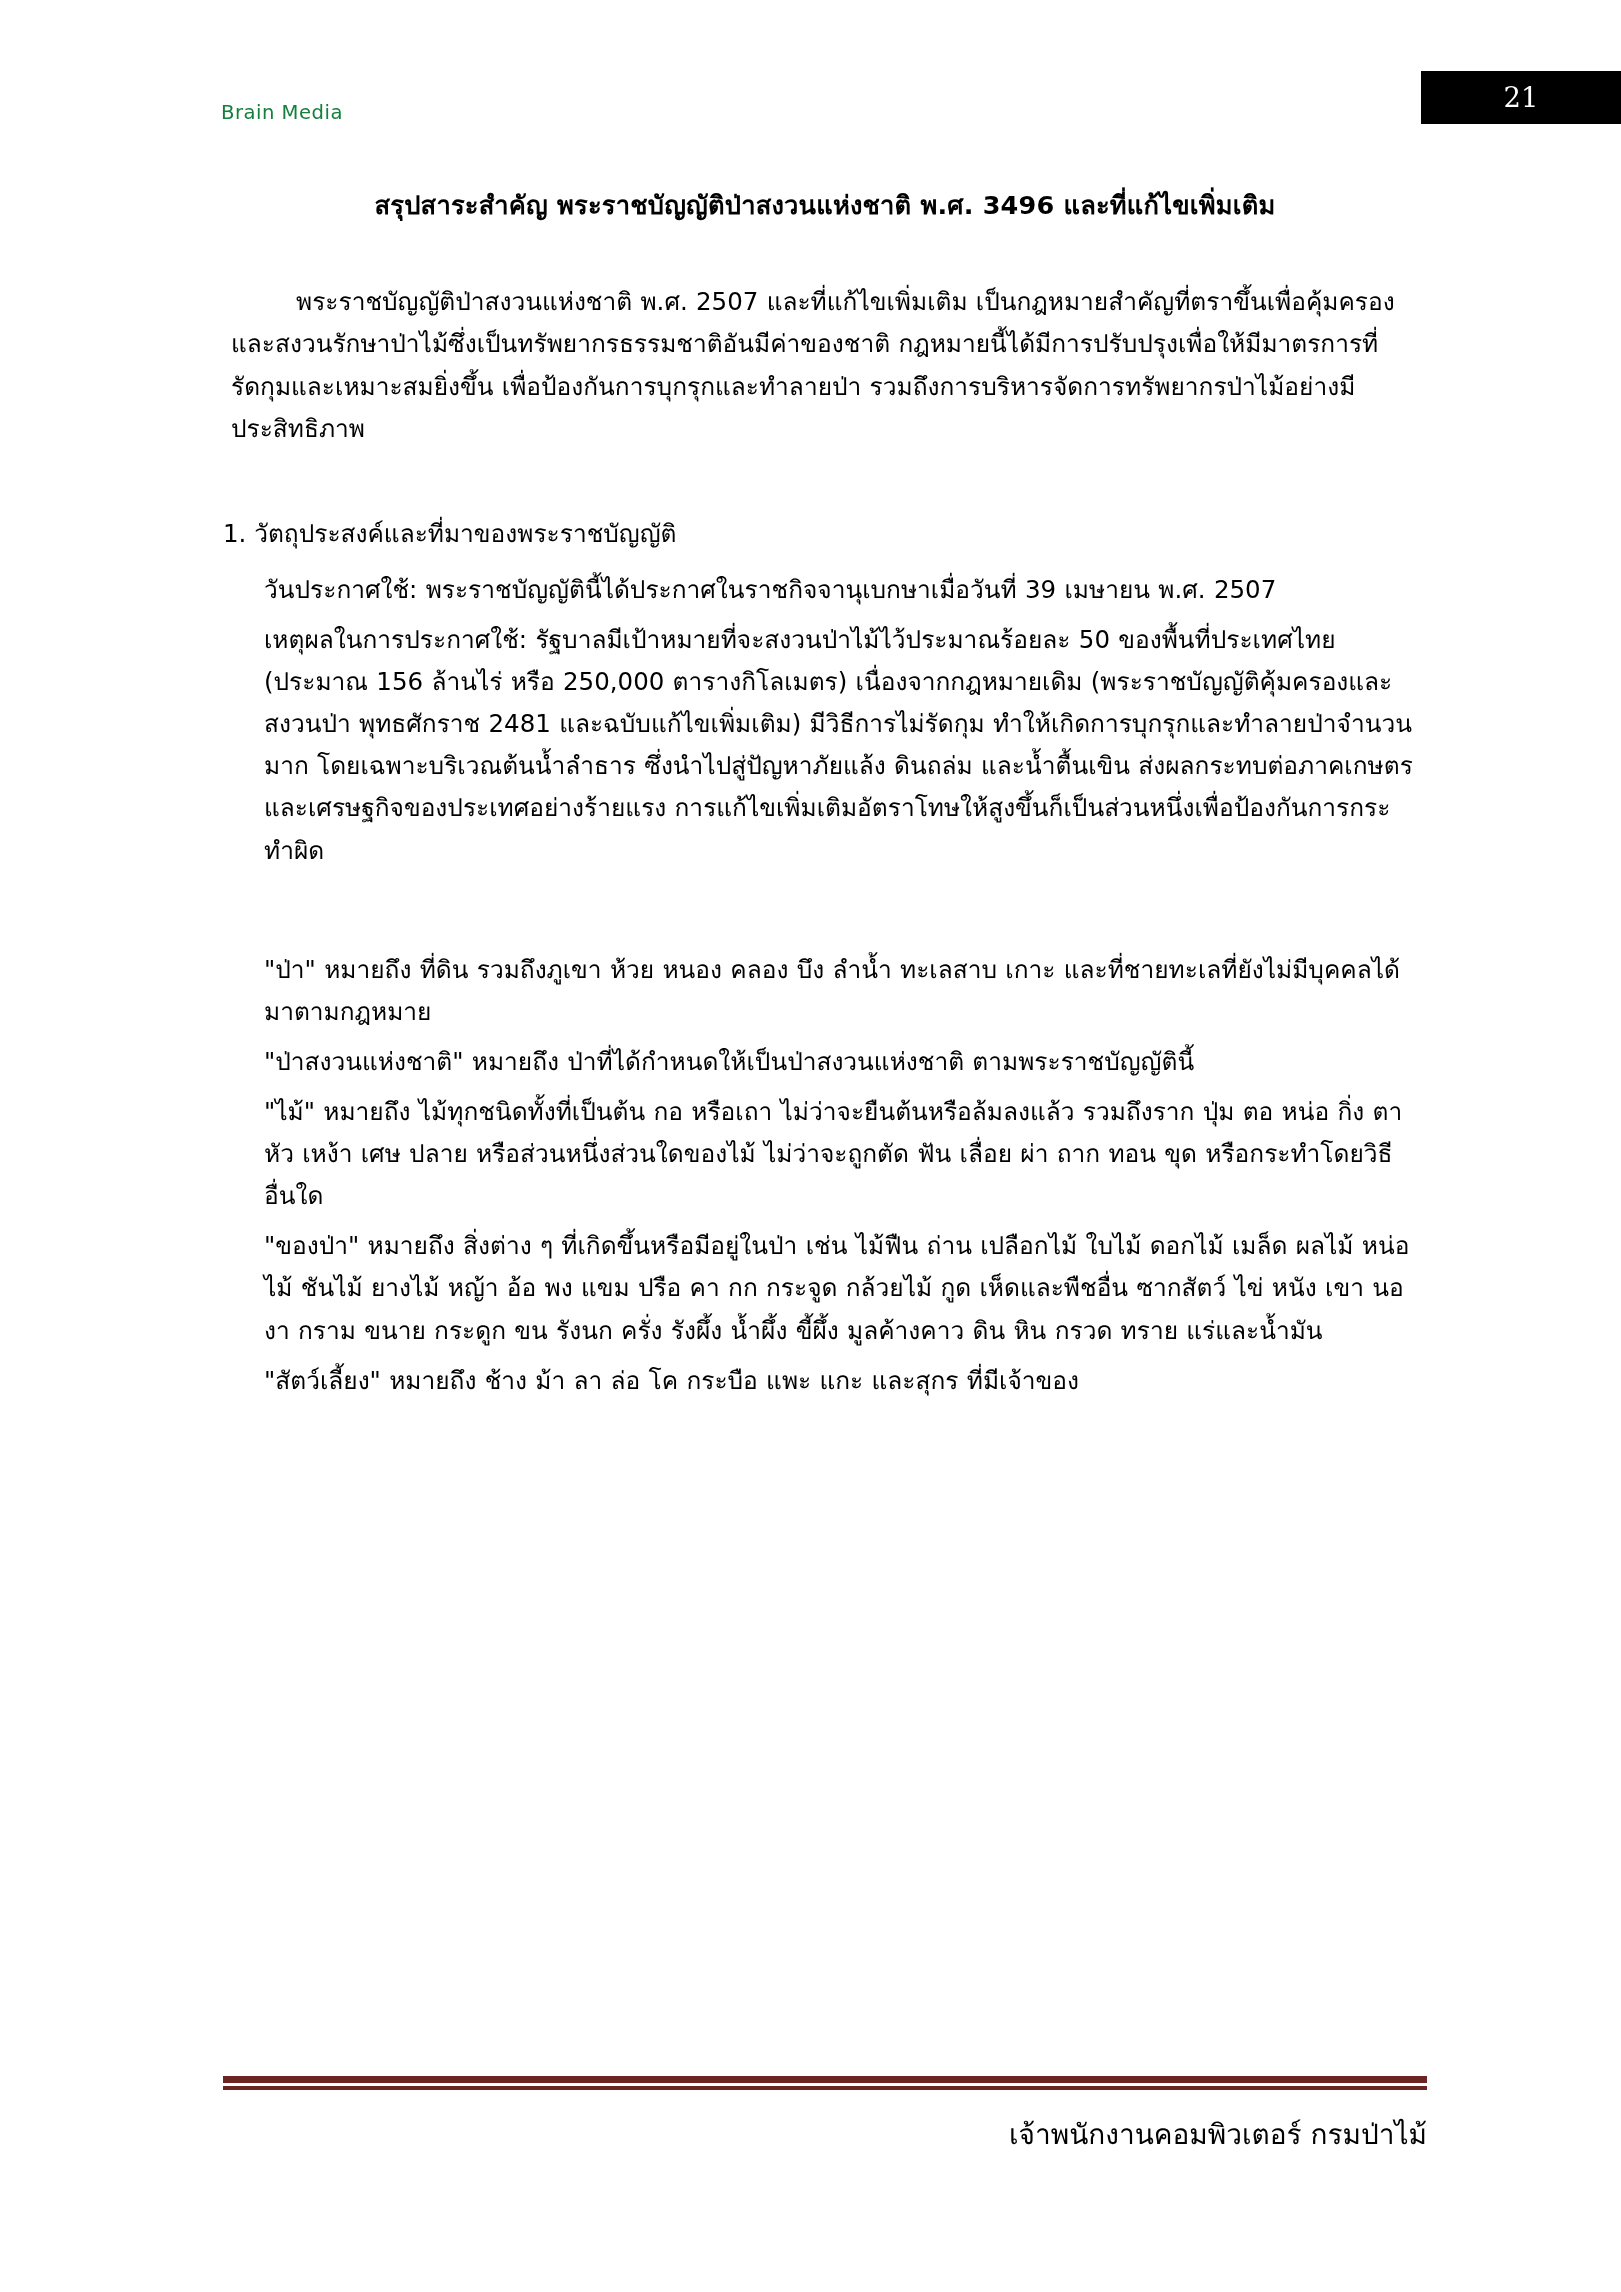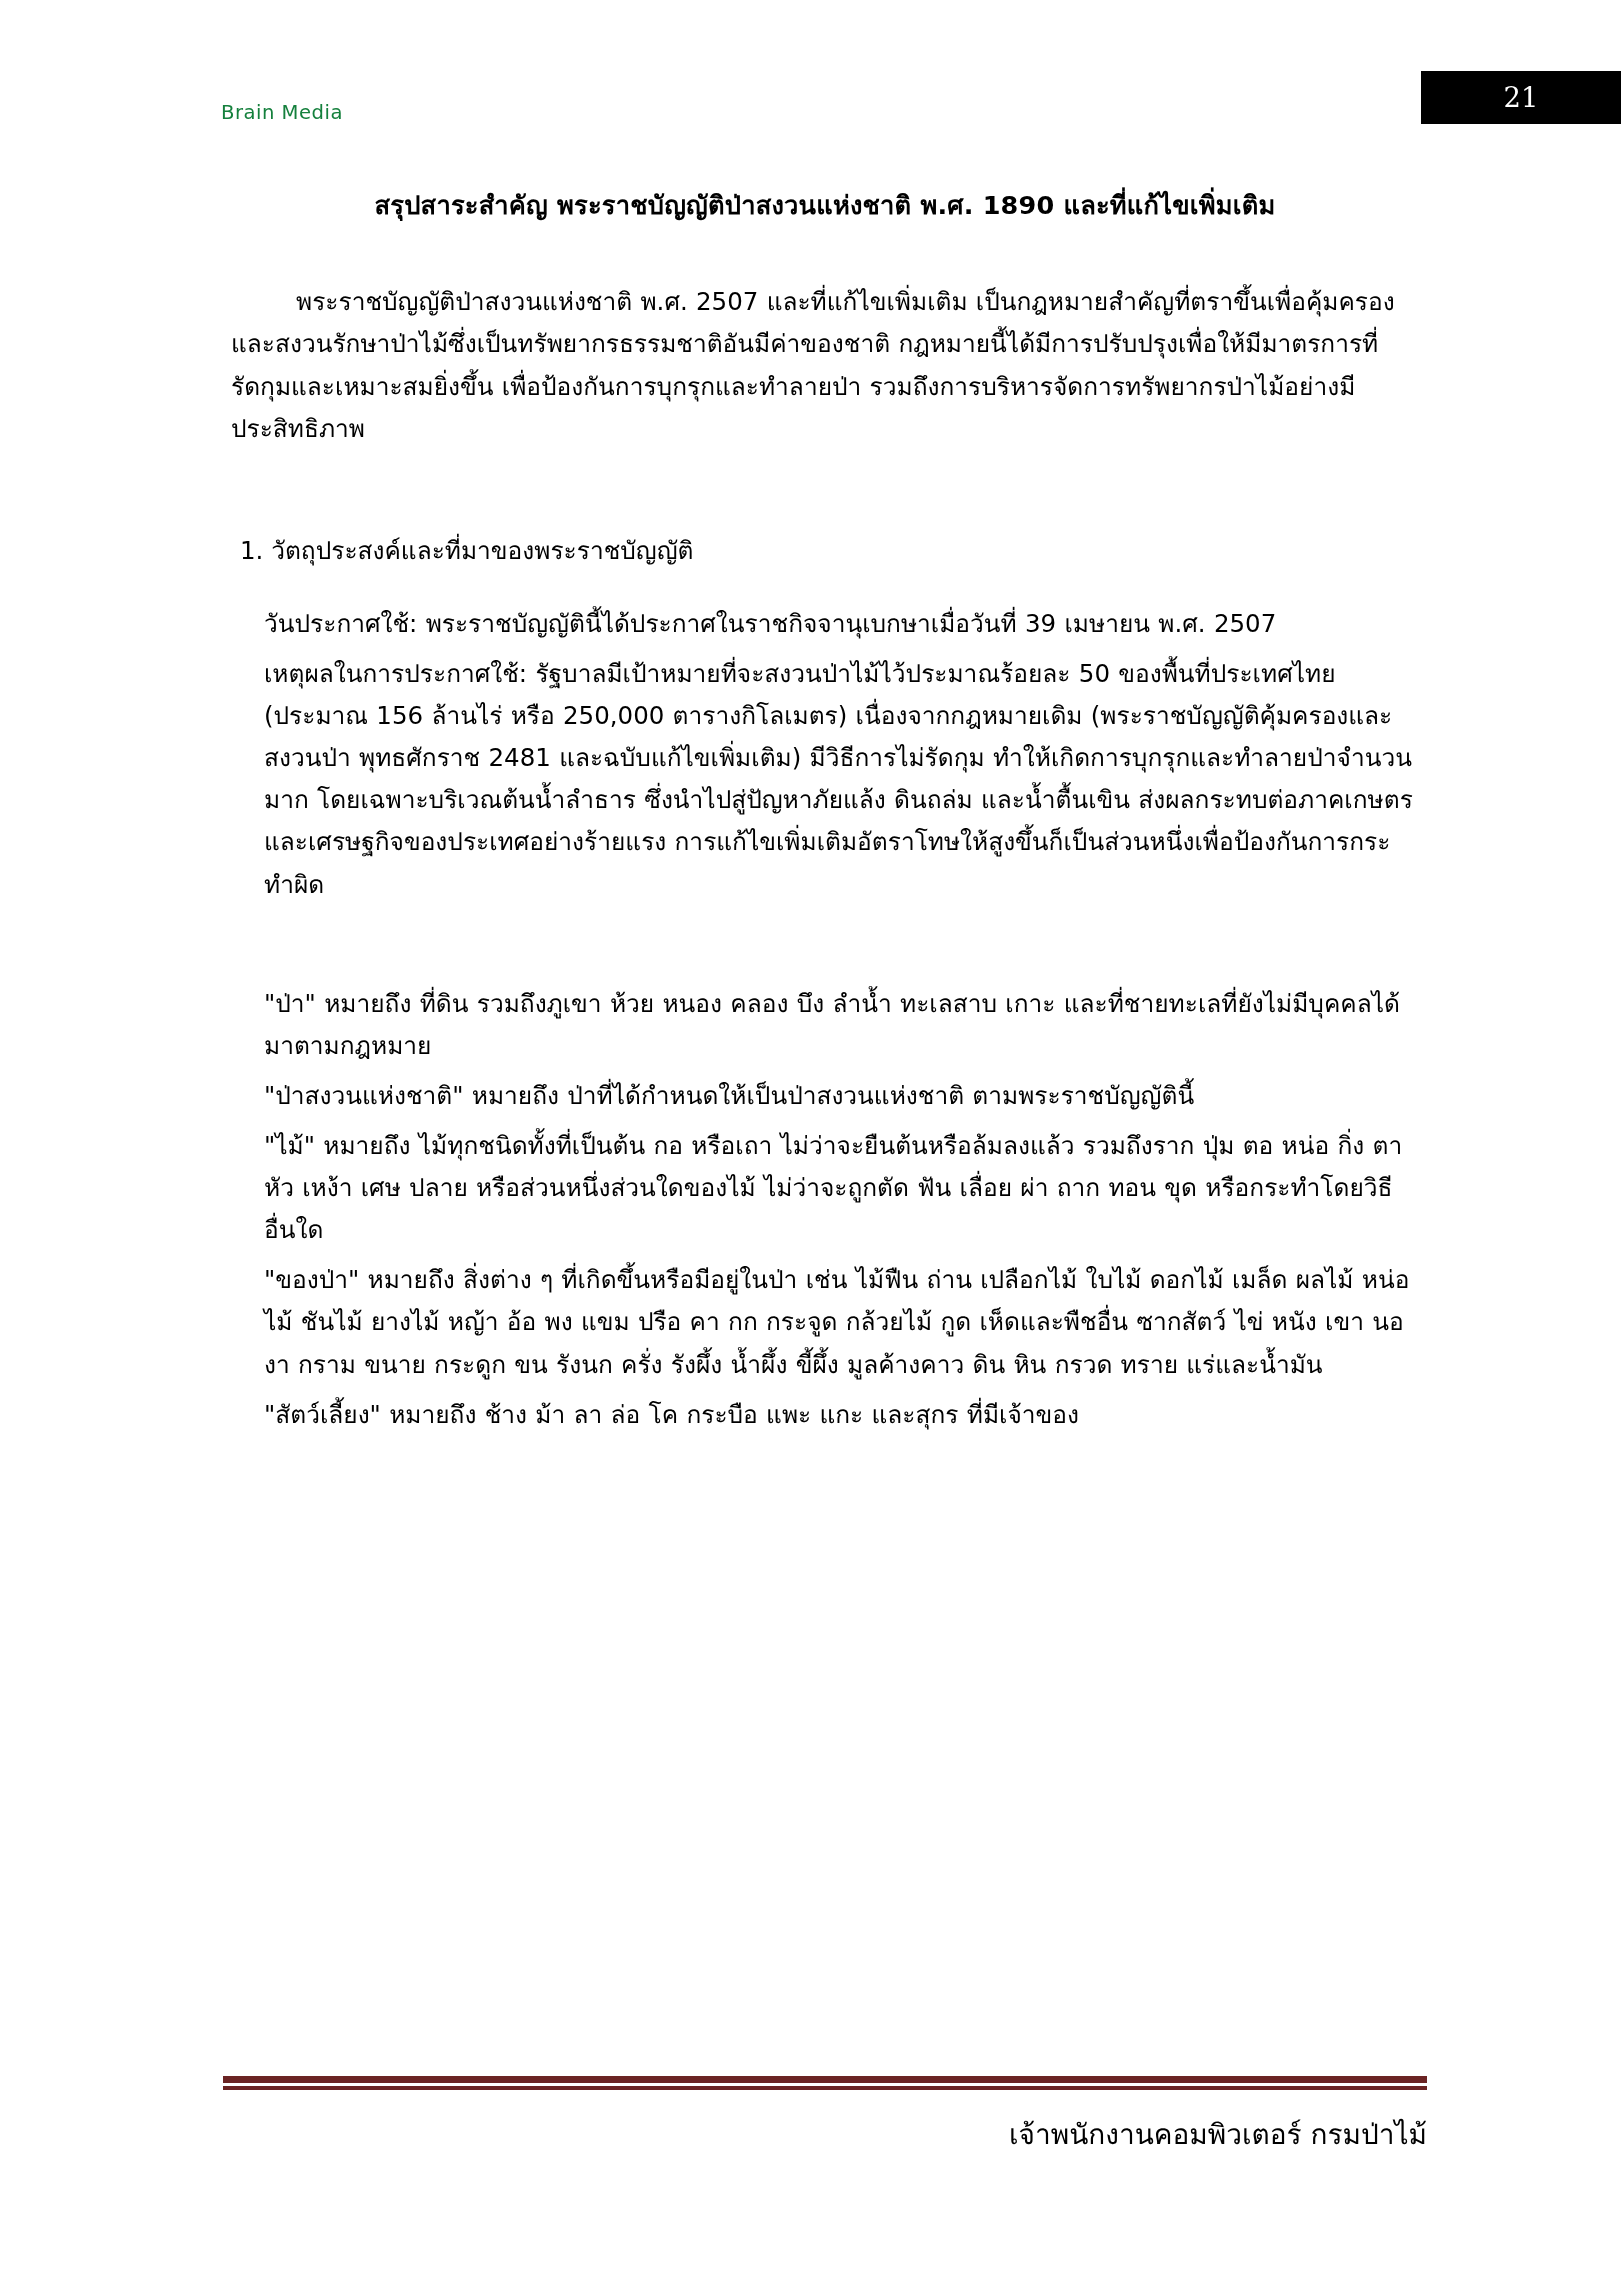--- a/index.html
+++ b/index.html
@@ -80,21 +80,21 @@
     text-indent: 65px;
   }
   p.para.hang {
     padding-left: 33px;
   }
 
   .gap-lg { height: 55px; }
   .gap-sm { height: 5.9px; }
 
   .section-head {
-    margin: 17px;
+    margin: 0;
     font-size: 24.5px;
     line-height: 1.72;
     color: #000000;
   }
 
   
   .footer {
     position: absolute;
     left: 223px;
     top: 2076px;
@@ -130,21 +130,21 @@
 
   <div class="header">
     <div class="brand">Brain Media</div>
     <div class="page-number-box">
       <span>21</span>
     </div>
   </div>
 
   <div class="content">
 
-    <h1 class="doc-title">สรุปสาระสำคัญ พระราชบัญญัติป่าสงวนแห่งชาติ พ.ศ. 1890 และที่แก้ไขเพิ่มเติม</h1>
+    <h1 class="doc-title">สรุปสาระสำคัญ พระราชบัญญัติป่าสงวนแห่งชาติ พ.ศ. 3496 และที่แก้ไขเพิ่มเติม</h1>
 
     <p class="para indent-first">พระราชบัญญัติป่าสงวนแห่งชาติ พ.ศ. 2507 และที่แก้ไขเพิ่มเติม เป็นกฎหมายสำคัญที่ตราขึ้นเพื่อคุ้มครองและสงวนรักษาป่าไม้ซึ่งเป็นทรัพยากรธรรมชาติอันมีค่าของชาติ กฎหมายนี้ได้มีการปรับปรุงเพื่อให้มีมาตรการที่รัดกุมและเหมาะสมยิ่งขึ้น เพื่อป้องกันการบุกรุกและทำลายป่า รวมถึงการบริหารจัดการทรัพยากรป่าไม้อย่างมีประสิทธิภาพ</p>
 
     <div class="gap-lg"></div>
 
     <p class="section-head">1. วัตถุประสงค์และที่มาของพระราชบัญญัติ</p>
     <div class="gap-sm"></div>
     <p class="para hang">วันประกาศใช้: พระราชบัญญัตินี้ได้ประกาศในราชกิจจานุเบกษาเมื่อวันที่ 39 เมษายน พ.ศ. 2507</p>
     <p class="para hang">เหตุผลในการประกาศใช้: รัฐบาลมีเป้าหมายที่จะสงวนป่าไม้ไว้ประมาณร้อยละ 50 ของพื้นที่ประเทศไทย (ประมาณ 156 ล้านไร่ หรือ 250,000 ตารางกิโลเมตร) เนื่องจากกฎหมายเดิม (พระราชบัญญัติคุ้มครองและสงวนป่า พุทธศักราช 2481 และฉบับแก้ไขเพิ่มเติม) มีวิธีการไม่รัดกุม ทำให้เกิดการบุกรุกและทำลายป่าจำนวนมาก โดยเฉพาะบริเวณต้นน้ำลำธาร ซึ่งนำไปสู่ปัญหาภัยแล้ง ดินถล่ม และน้ำตื้นเขิน ส่งผลกระทบต่อภาคเกษตรและเศรษฐกิจของประเทศอย่างร้ายแรง การแก้ไขเพิ่มเติมอัตราโทษให้สูงขึ้นก็เป็นส่วนหนึ่งเพื่อป้องกันการกระทำผิด</p>
 

